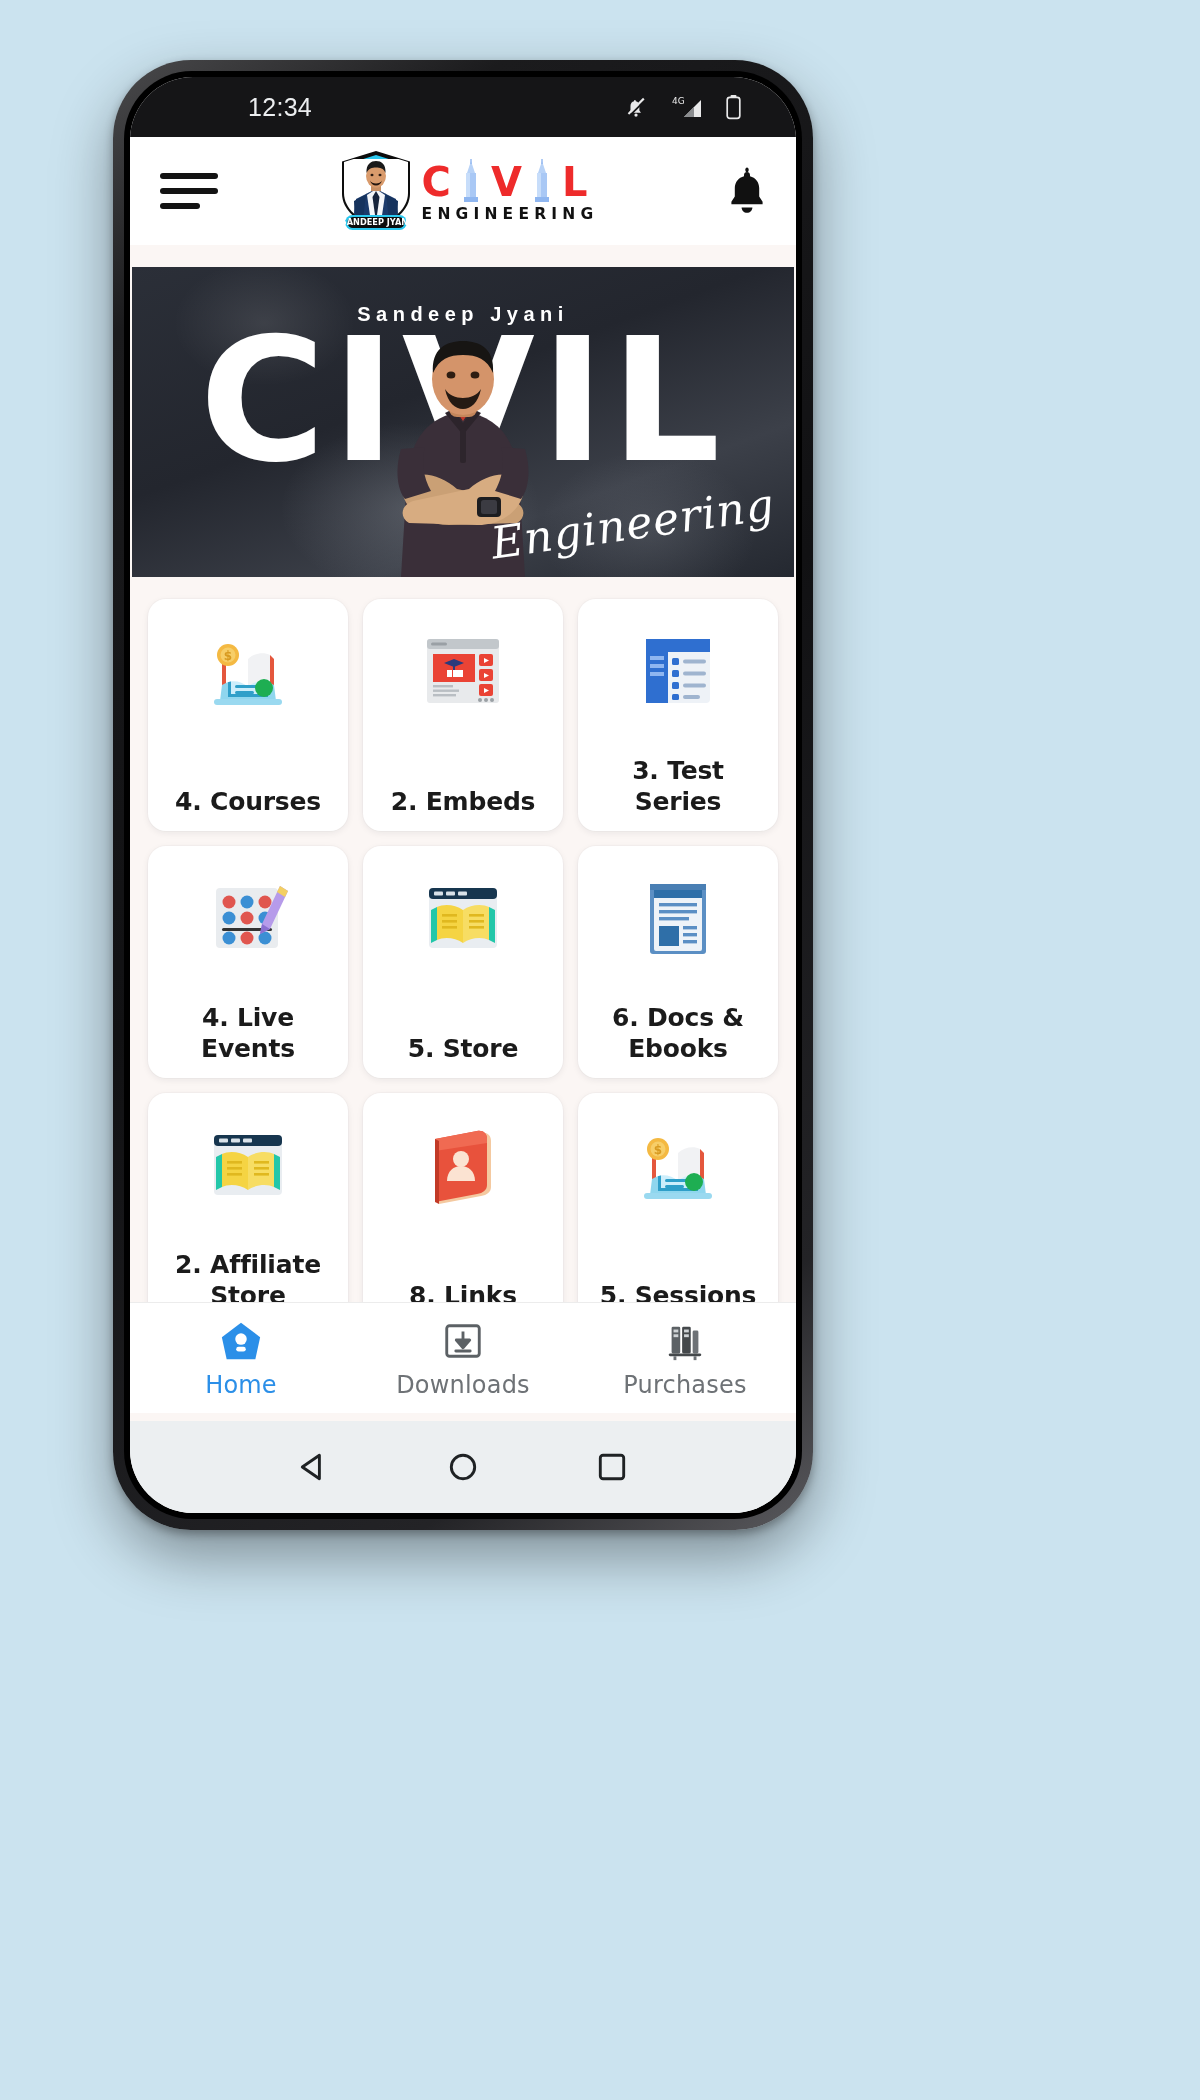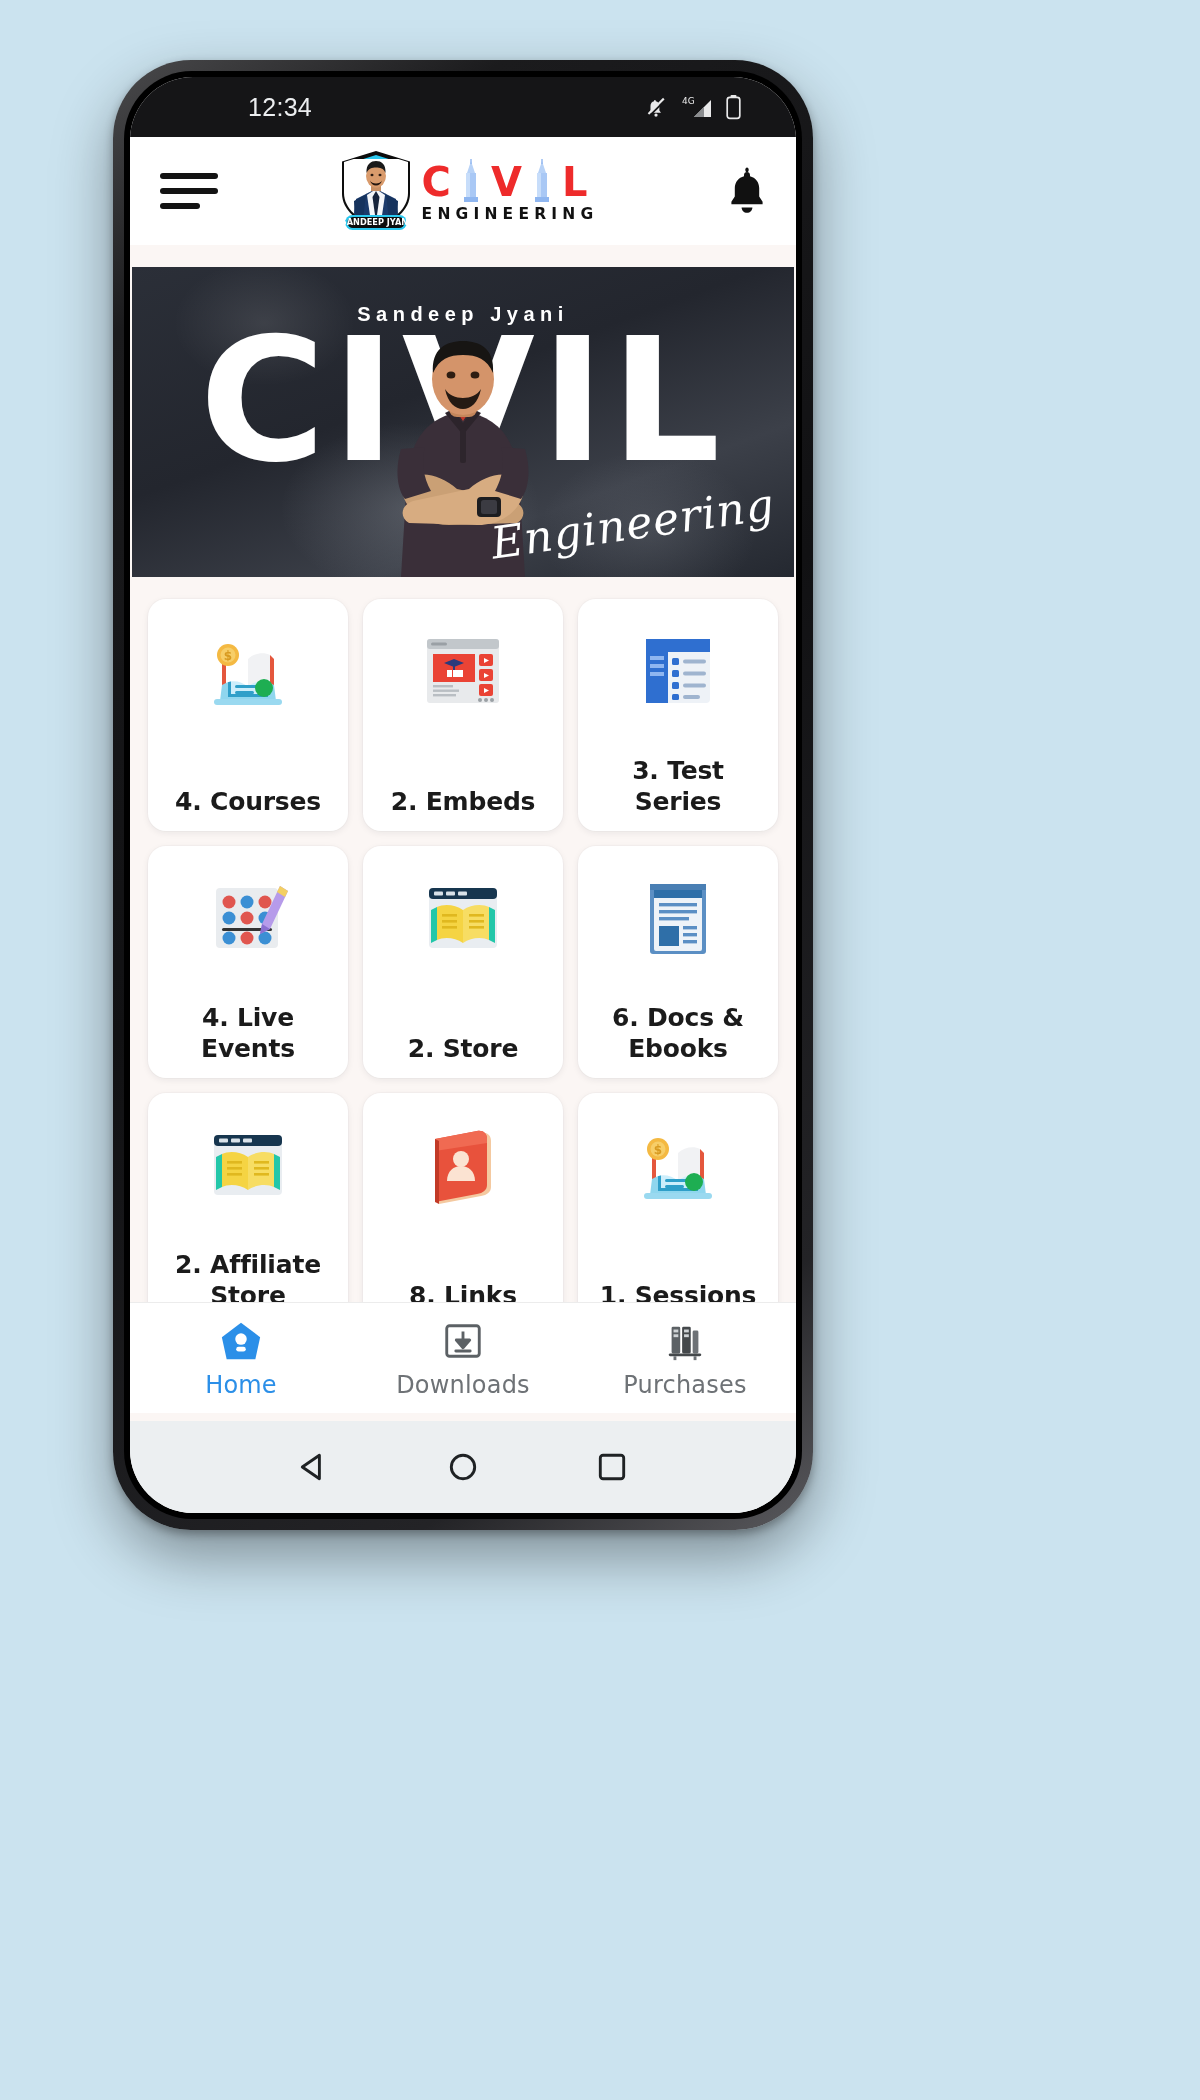--- a/index.html
+++ b/index.html
@@ -52,21 +52,21 @@
     height:60px; background:#151517; color:#e9e9ea;
     display:flex; align-items:center;
     padding:0 46px 0 0;
     flex:0 0 auto; position:relative;
   }
   #status-time {
     position:absolute; left:118px; top:50%; transform:translateY(-50%);
     font-size:25px; letter-spacing:.3px; color:#eceef0; font-weight:400;
   }
   #status-icons {
-    margin-left:auto; display:flex; align-items:center; gap:11px; padding-right:8px;
+    margin-left:auto; display:flex; align-items:center; gap:21px; padding-right:8px;
   }
   .sic { display:block; }
 
   
   #app-header {
     flex:0 0 auto; height:108px; background:#fff;
     display:flex; align-items:center; justify-content:space-between;
     padding:0 26px 0 30px;
   }
   #hamburger { width:58px; display:flex; flex-direction:column; gap:9px; cursor:pointer; }
@@ -417,21 +417,21 @@
                     <path d="M20 35 L14 38 L14 71 L20 68 Z" fill="#23c7a9"></path>
                     <path d="M72 35 L78 38 L78 71 L72 68 Z" fill="#23c7a9"></path>
                     <rect x="25" y="42" width="15" height="2.6" fill="#e0b81f"></rect>
                     <rect x="25" y="48" width="15" height="2.6" fill="#e0b81f"></rect>
                     <rect x="25" y="54" width="15" height="2.6" fill="#e0b81f"></rect>
                     <rect x="52" y="42" width="15" height="2.6" fill="#e0b81f"></rect>
                     <rect x="52" y="48" width="15" height="2.6" fill="#e0b81f"></rect>
                     <rect x="52" y="54" width="15" height="2.6" fill="#e0b81f"></rect>
                   </svg>
                 </div>
-                <div class="tile-label">2. Store</div>
+                <div class="tile-label">5. Store</div>
               </div>
 
               <div class="tile">
                 <div class="tile-icon">
                   <svg viewBox="0 0 92 92" width="92" height="92">
                     <rect x="18" y="12" width="56" height="70" rx="3" fill="#5b8fc4"></rect>
                     <rect x="22" y="17" width="48" height="62" rx="2" fill="#eef3f8"></rect>
                     <rect x="22" y="17" width="48" height="9" fill="#2f6fa8"></rect>
                     <rect x="27" y="31" width="38" height="3.4" fill="#5b8fc4"></rect>
                     <rect x="27" y="38" width="38" height="3.4" fill="#5b8fc4"></rect>
@@ -495,21 +495,21 @@
                     <path d="M24 30 L20 34 L20 60 L24 58 Z" fill="#e4573d"></path>
                     <path d="M68 30 L72 34 L72 60 L68 58 Z" fill="#e4573d"></path>
                     <rect x="33" y="60" width="26" height="3" rx="1.5" fill="#2f9fc9"></rect>
                     <rect x="33" y="66" width="19" height="3" rx="1.5" fill="#2f9fc9"></rect>
                     <circle cx="62" cy="63" r="9" fill="#1eae52"></circle>
                     <circle cx="26" cy="30" r="11" fill="#f4b942"></circle>
                     <circle cx="26" cy="30" r="7.5" fill="#f7ce68"></circle>
                     <text x="26" y="34.5" text-anchor="middle" font-size="12" font-weight="bold" fill="#d89a20" font-family="DejaVu Sans, sans-serif">$</text>
                   </svg>
                 </div>
-                <div class="tile-label">1. Sessions</div>
+                <div class="tile-label">5. Sessions</div>
               </div>
 
             </div>
           </div>
 
           <div id="bottom-nav">
 
             <div class="nav-item active">
               <div class="nav-ico">
                 <svg viewBox="0 0 46 46" width="44" height="44">

